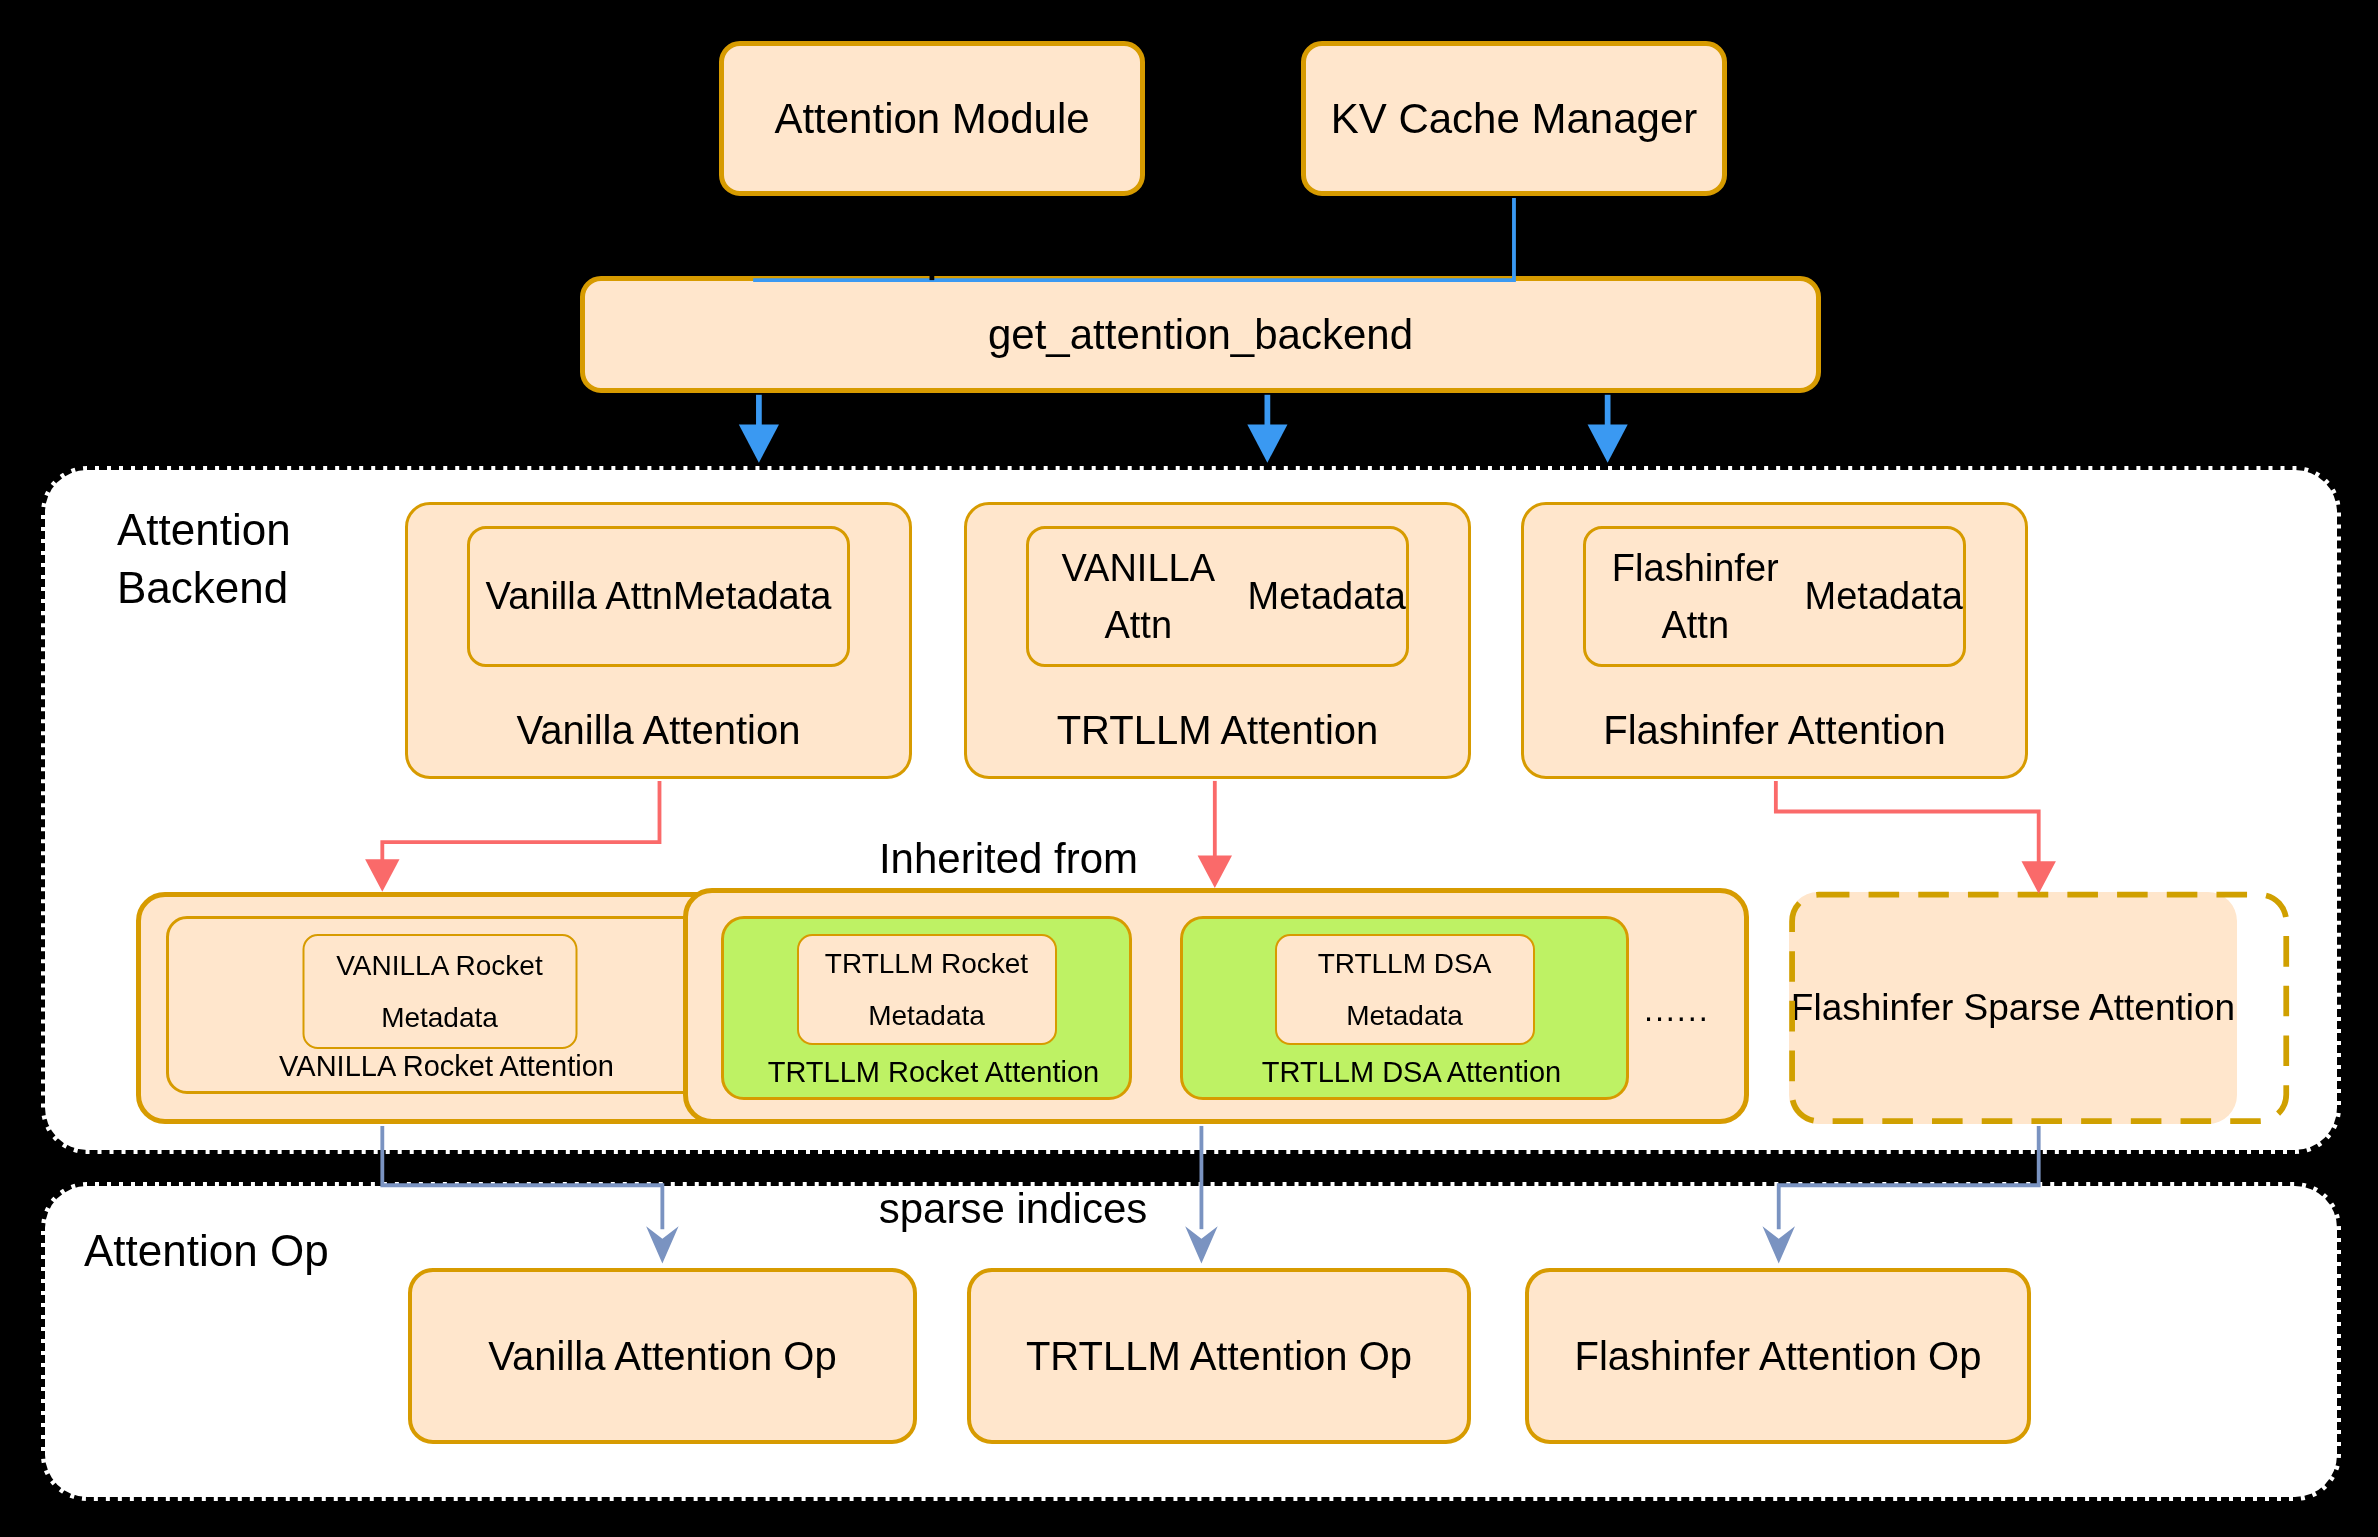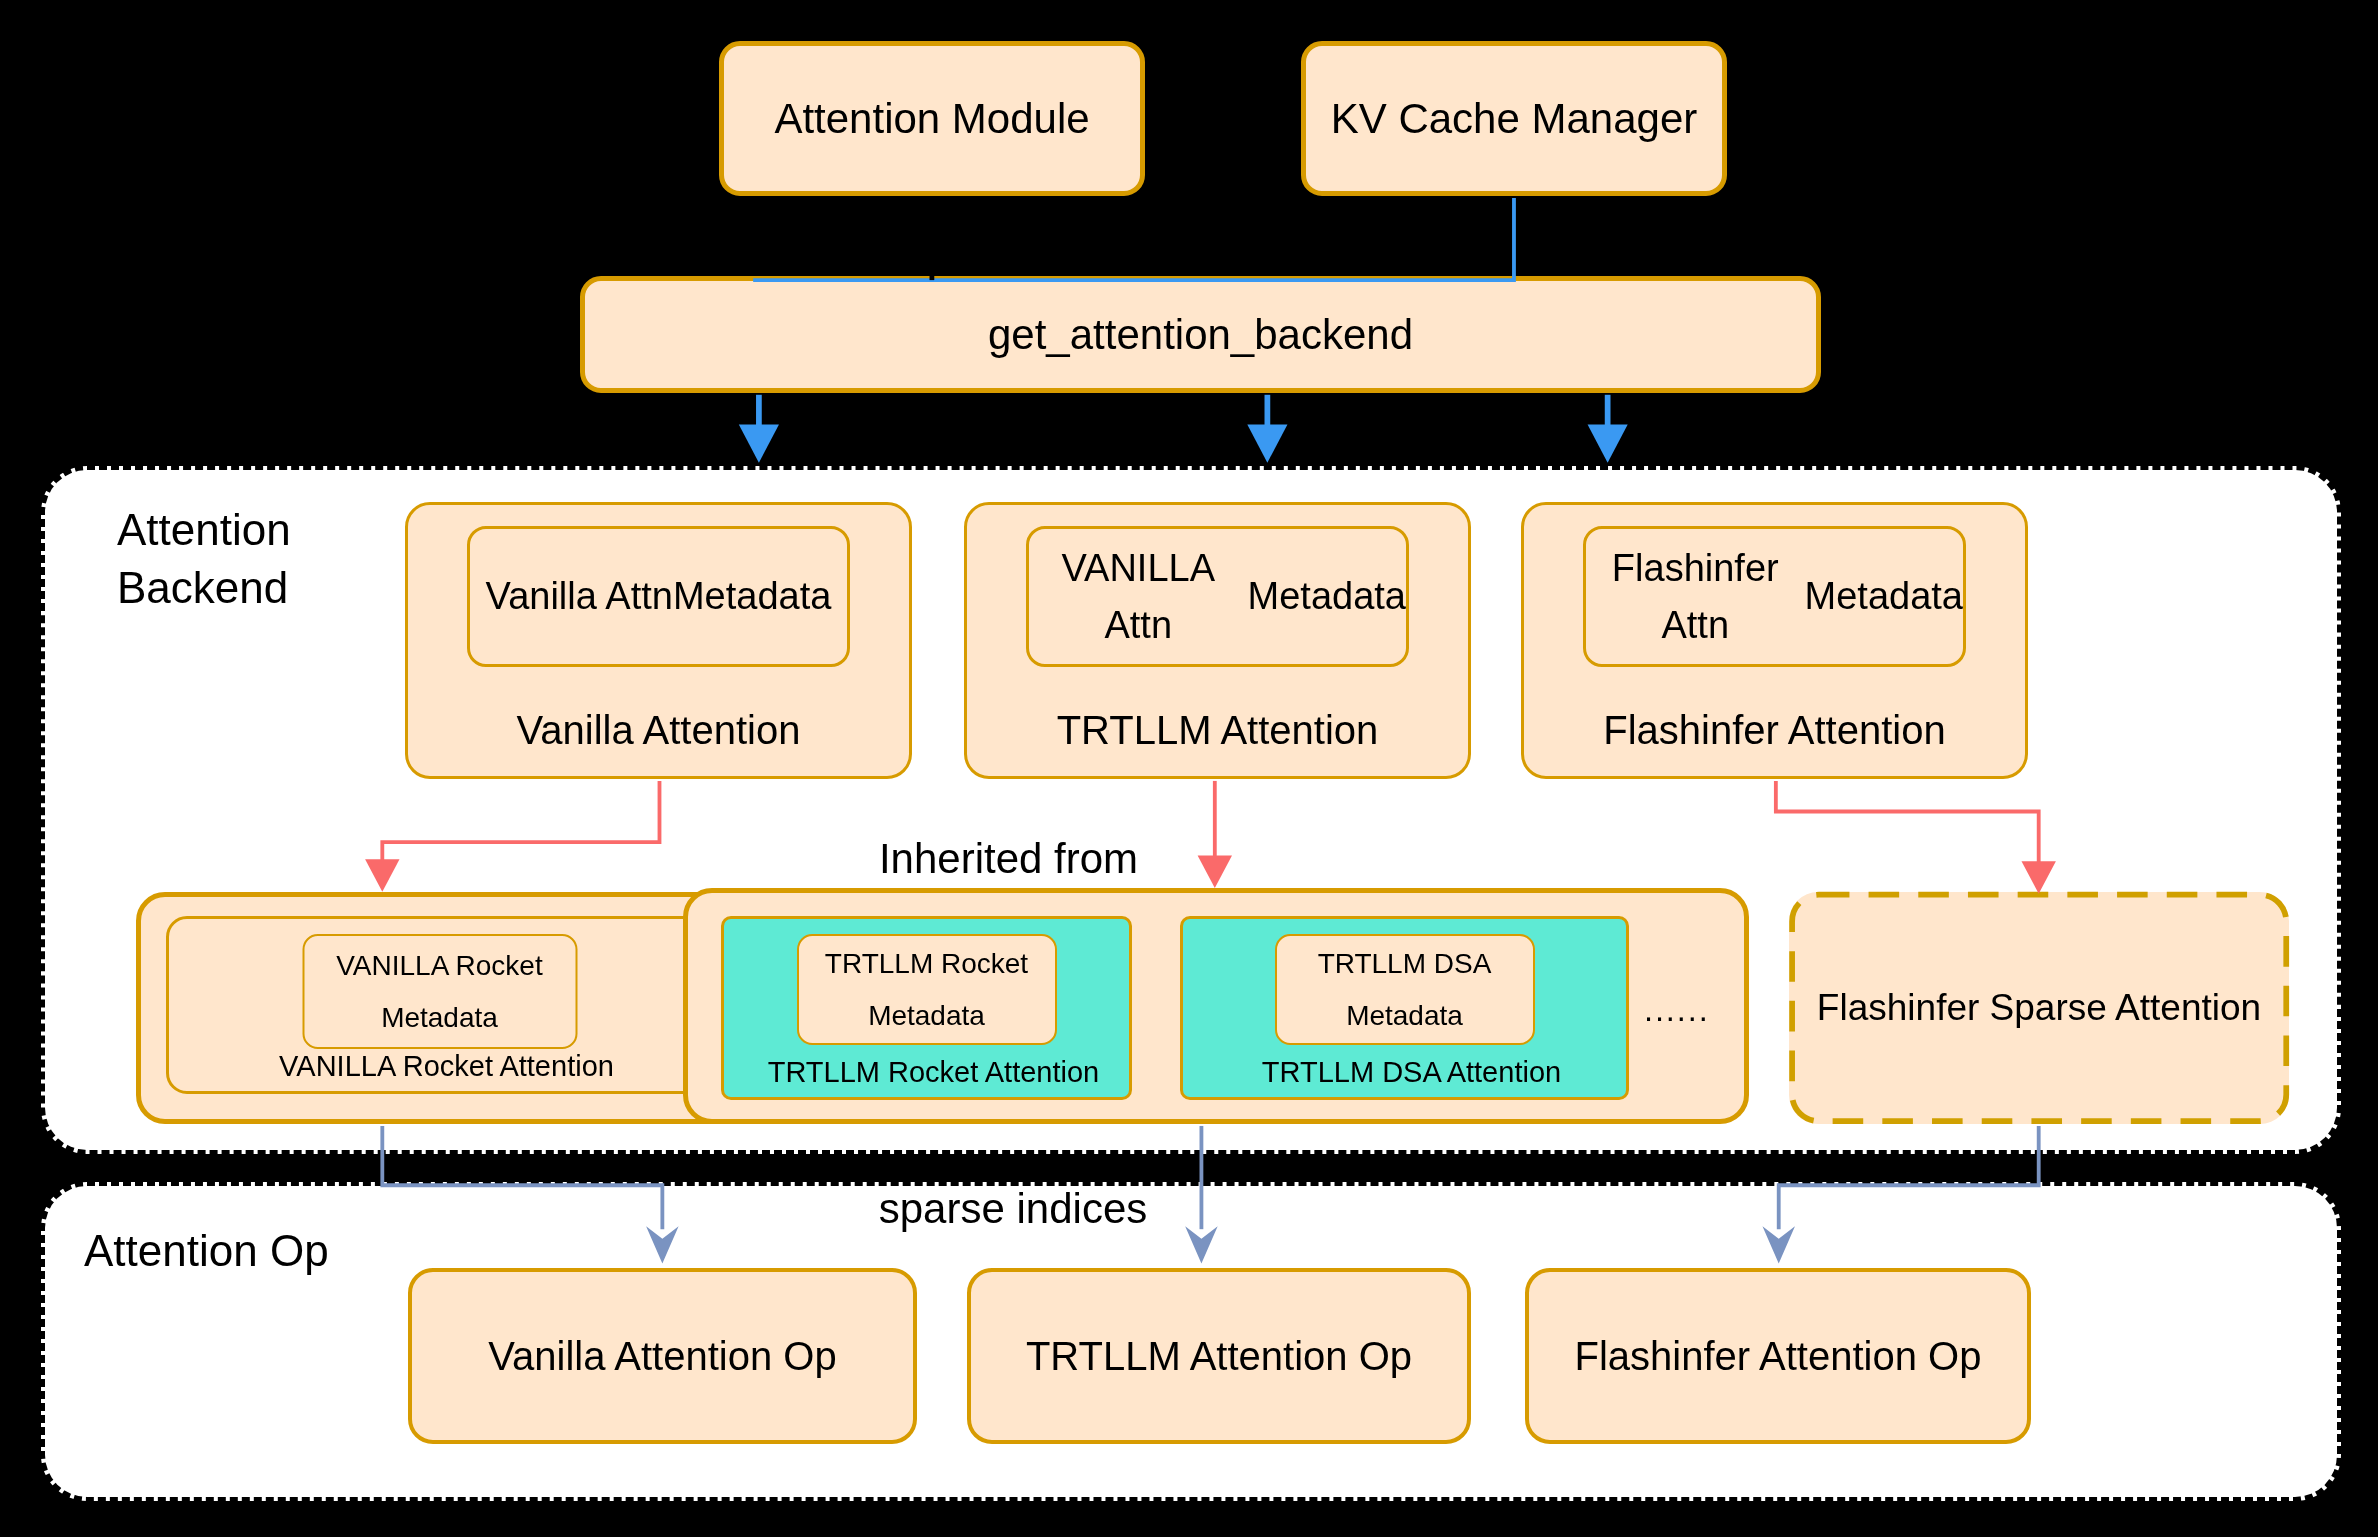--- a/index.html
+++ b/index.html
@@ -36,21 +36,21 @@
   
   .outer-box{
     position:absolute;background:#ffe6cc;border:5.7px solid #d79b00;border-radius:29px;
     box-sizing:border-box;z-index:5;
   }
   .mid-box{
     position:absolute;left:25px;right:25px;top:19px;bottom:25px;
     background:#ffe6cc;border:3.8px solid #d79b00;border-radius:21px;box-sizing:border-box;
   }
   .sub-box{
-    position:absolute;background:#5eead4;border:3.8px solid #d79b00;border-radius:10px;
+    position:absolute;background:#bef264;border:3.8px solid #d79b00;border-radius:23px;
     box-sizing:border-box;
   }
   .meta-sm{
     position:absolute;left:50%;transform:translateX(-50%);top:15.3px;height:115px;width:275px;
     background:#ffe6cc;border:2.9px solid #d79b00;border-radius:15.3px;box-sizing:border-box;
     display:flex;flex-direction:column;align-items:center;justify-content:center;
     font-size:28px;line-height:1.85;text-align:center;
   }
   .label-sm{
     position:absolute;bottom:7.6px;left:0;right:0;text-align:center;font-size:29px;padding-left:14px;
@@ -138,21 +138,21 @@
     <div class="sub-box" style="left:492px;top:23px;width:449px;height:184px;">
       <div class="meta-sm" style="width:260px;height:111px;">
         <div>TRTLLM DSA</div>
         <div>Metadata</div>
       </div>
       <div class="label-sm">TRTLLM DSA Attention</div>
     </div>
     <span class="ellipsis" style="left:956px;top:99px;">......</span>
   </div>
 
-  <div class="sparse-box" style="left:1789px;top:892px;width:500px;height:232px;">
+  <div class="sparse-box" style="left:1789px;top:892px;width:448px;height:232px;">
     <span>Flashinfer Sparse Attention</span>
   </div>
 
   <div class="container" style="left:41px;top:1182px;width:2300px;height:319px;"></div>
   <div class="section-label" style="left:84px;top:1222px;">Attention Op</div>
   <div class="float-label" style="left:841px;top:1185px;width:344px;font-size:42px;">sparse indices</div>
 
   <div class="op-box" style="left:408px;width:509px;">
     <span>Vanilla Attention Op</span>
   </div>

